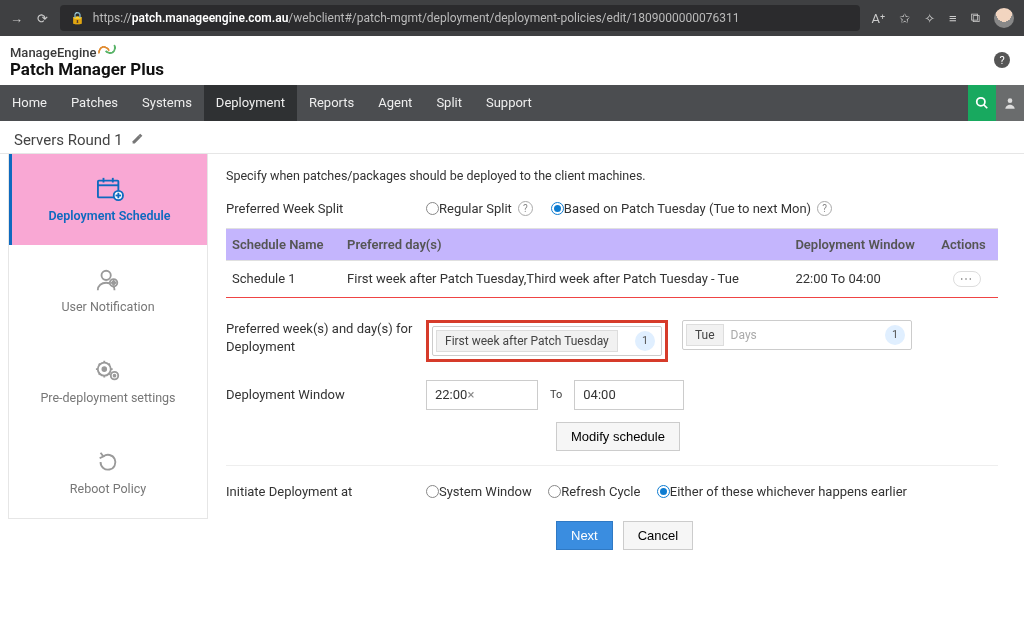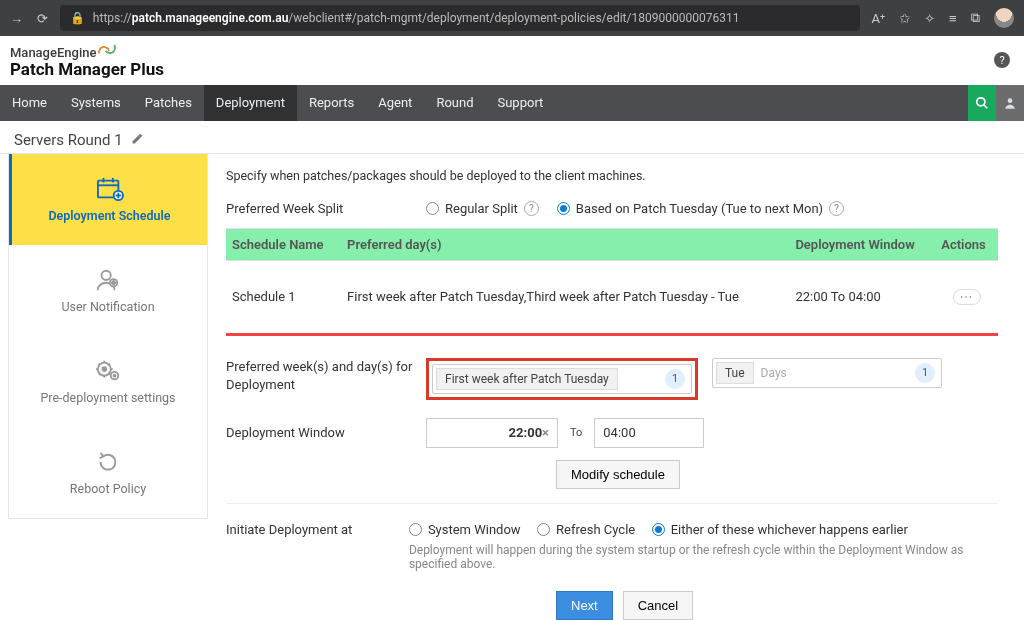--- a/index.html
+++ b/index.html
@@ -29,38 +29,38 @@
   .main-nav .search { width:28px; background:#18a95f; display:flex; align-items:center; justify-content:center; }
   .main-nav .user { width:28px; background:#6a6c6d; display:flex; align-items:center; justify-content:center; }
 
   
   .title-row { padding:10px 14px 4px 14px; display:flex; align-items:center; gap:8px; font-size:15px; color:#444; }
 
   
   .workspace { display:flex; padding:0 8px 8px 8px; gap:0; align-items:flex-start; border-top:1px solid #e6e6e6; }
   .side { width:200px; background:#fff; border:1px solid #e6e6e6; border-top:none; }
   .side .sitem { display:flex; flex-direction:column; align-items:center; justify-content:center; gap:6px; padding:22px 8px; color:#777; font-size:12.5px; }
-  .side .sitem.active { color:#0e6abf; font-weight:600; border-left:3px solid #0e6abf; background:#fde047; }
+  .side .sitem.active { color:#0e6abf; font-weight:600; border-left:3px solid #0e6abf; background:#f9a8d4; }
   .side .sitem svg { width:30px; height:26px; }
 
   .main { flex:1; padding:14px 18px 18px 18px; }
 
   .intro { font-size:12.5px; color:#333; margin-bottom:18px; }
 
   .row { display:flex; align-items:center; margin-bottom:12px; }
   .row .label { width:200px; font-size:13px; color:#333; }
-  .radio { display:inline-flex; align-items:center; gap:6px; font-size:13px; }
+  .radio { display:inline-flex; align-items:center; font-size:13px; }
   .radio .dot { width:13px; height:13px; border:1px solid #888; border-radius:50%; background:#fff; position:relative; }
   .radio.checked .dot { border-color:#0e7cd1; }
   .radio.checked .dot::after { content:''; position:absolute; inset:2px; background:#0e7cd1; border-radius:50%; }
   .qmark { width:15px; height:15px; border:1px solid #aaa; border-radius:50%; font-size:10px; color:#888; display:inline-flex; align-items:center; justify-content:center; margin-left:6px; }
 
   table.sched { width:100%; border-collapse:collapse; margin-top:6px; margin-bottom:22px; font-size:13px; }
-  table.sched th { text-align:left; color:#555; font-weight:600; padding:8px 6px; border-top:1px solid #e0e0e0; border-bottom:1px solid #e0e0e0; background:#86efac; }
-  table.sched td { padding:28px 6px; border-bottom:3px solid #ef4444; color:#333; }
+  table.sched th { text-align:left; color:#555; font-weight:600; padding:8px 6px; border-top:1px solid #e0e0e0; border-bottom:1px solid #e0e0e0; background:#c4b5fd; }
+  table.sched td { padding:10px 6px; border-bottom:1px solid #ef4444; color:#333; }
   .actions-cell { text-align:center; }
   .dots-btn { display:inline-block; border:1px solid #ddd; border-radius:10px; padding:0 6px 1px 6px; color:#888; line-height:1; letter-spacing:1px; }
 
   .multi-box { display:inline-flex; align-items:center; border:1px solid #ccc; border-radius:2px; height:30px; background:#fff; }
   .chip { background:#f1f1f1; border:1px solid #ddd; padding:3px 8px; margin:3px; font-size:12px; color:#444; }
   .count-badge { background:#e0efff; color:#555; border-radius:50%; width:20px; height:20px; display:flex; align-items:center; justify-content:center; font-size:11px; margin:0 6px 0 auto; }
 
   .highlight-box { border:3px solid #d63b2a; padding:3px; display:inline-block; }
 
   .input { border:1px solid #ccc; height:30px; padding:4px 8px; font-size:13px; background:#fff; display:inline-flex; align-items:center; }
@@ -105,26 +105,26 @@
         <span>ManageEngine</span>
         <span class="swirl"></span>
       </div>
     <div class="l2">Patch Manager Plus</div>
   </div>
   <div class="help-circle">?</div>
 </div>
 
 <div class="main-nav">
   <div class="item">Home</div>
+  <div class="item">Patches</div>
   <div class="item">Systems</div>
-  <div class="item">Patches</div>
   <div class="item active">Deployment</div>
   <div class="item">Reports</div>
   <div class="item">Agent</div>
-  <div class="item">Round</div>
+  <div class="item">Split</div>
   <div class="item">Support</div>
   <div class="spacer"></div>
   <div class="search">
     <svg width="14" height="14" viewBox="0 0 24 24" fill="none" stroke="#fff" stroke-width="3">
         <circle cx="10" cy="10" r="7"></circle>
         <line x1="21" y1="21" x2="15" y2="15"></line>
       </svg>
   </div>
   <div class="user">
     <svg width="14" height="14" viewBox="0 0 24 24" fill="#ddd">
@@ -222,36 +222,36 @@
       </tr>
         </tbody>
     </table>
 
     <div class="row" style="align-items:flex-start;">
       <div class="label" style="line-height:1.4;">
         <div>Preferred week(s) and day(s) for</div>
         <div>Deployment</div>
       </div>
       <div class="highlight-box">
-        <div class="multi-box" style="width:260px;">
+        <div class="multi-box" style="width:230px;">
           <span class="chip">First week after Patch Tuesday</span>
           <span class="count-badge">1</span>
         </div>
       </div>
       <span style="width:14px"></span>
       <div class="multi-box" style="width:230px;">
         <span class="chip">Tue</span>
         <span style="color:#aaa; font-size:12px; padding-left:4px;">Days</span>
         <span class="count-badge">1</span>
       </div>
     </div>
 
     <div class="row" style="margin-top:18px;">
       <div class="label">Deployment Window</div>
-      <div class="input" style="width:132px; justify-content:flex-end;font-weight:bold;">
+      <div class="input" style="width:112px; justify-content:flex-start;">
         <span>22:00</span>
         <span style="color:#888;">×</span>
       </div>
       <span class="to-lbl">To</span>
       <div class="input" style="width:110px;">
         <span>04:00</span>
       </div>
     </div>
 
     <div class="row">
@@ -274,21 +274,20 @@
           <label class="radio">
               <span class="dot"></span>
               <span>Refresh Cycle</span>
             </label>
           <span style="display:inline-block; width:10px;"></span>
           <label class="radio checked">
               <span class="dot"></span>
               <span>Either of these whichever happens earlier</span>
             </label>
         </div>
-        <div class="hint">Deployment will happen during the system startup or the refresh cycle within the Deployment Window as specified above.</div>
       </div>
     </div>
 
     <div class="row" style="margin-top:20px;">
       <div class="label"></div>
       <div style="width:130px;"></div>
       <button class="btn primary">Next</button>
       <span style="width:10px;"></span>
       <button class="btn">Cancel</button>
     </div>

